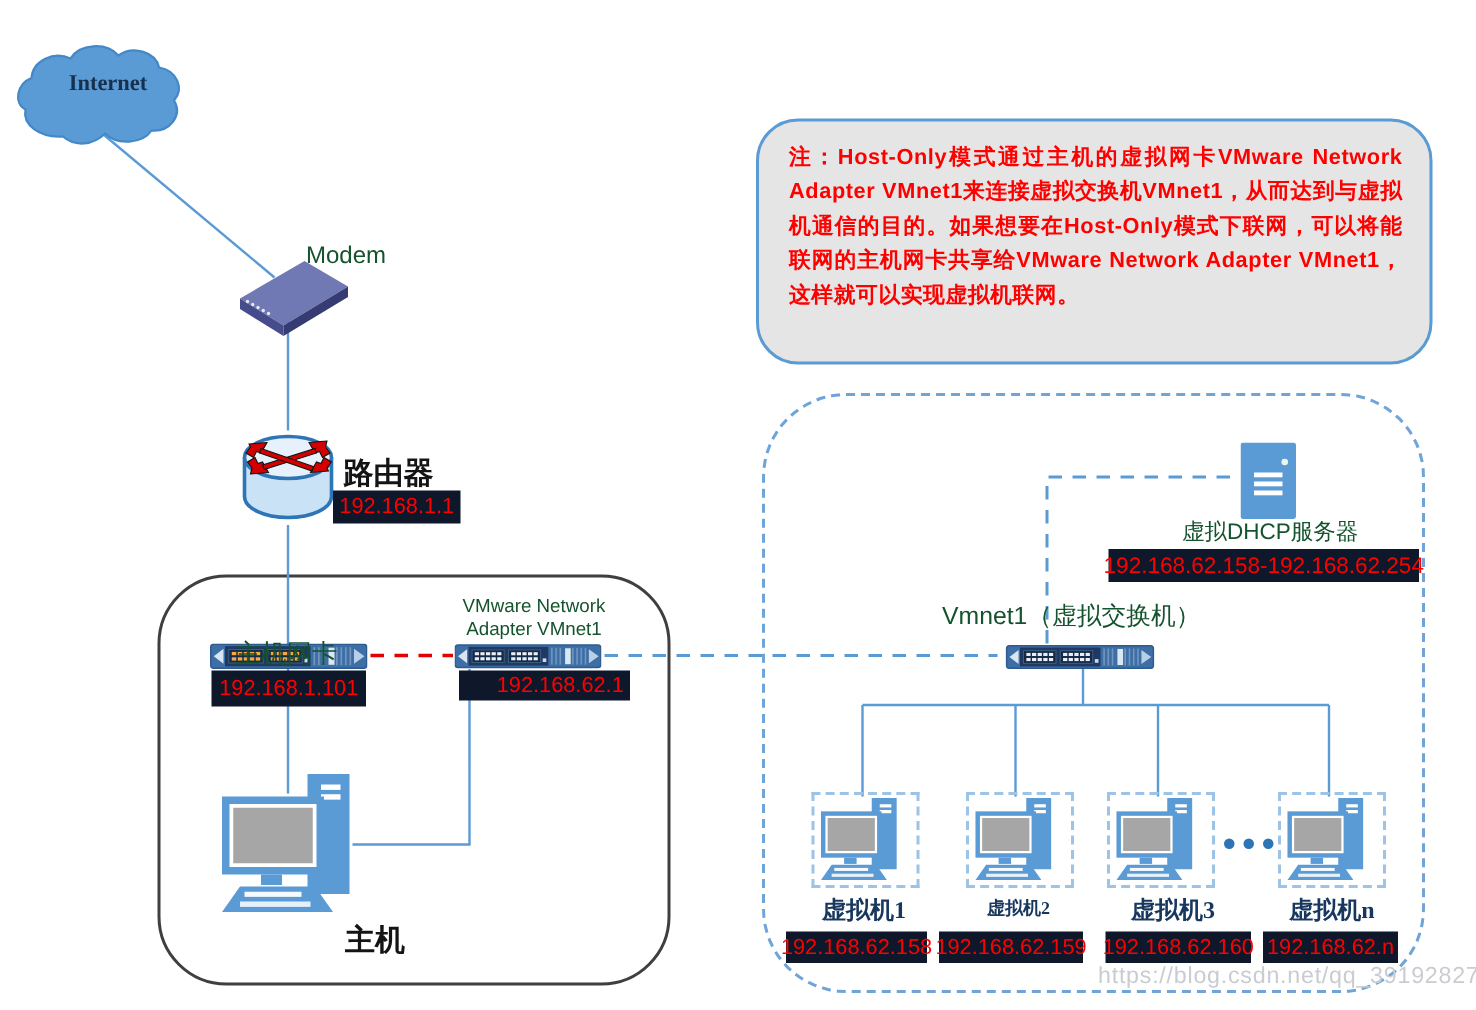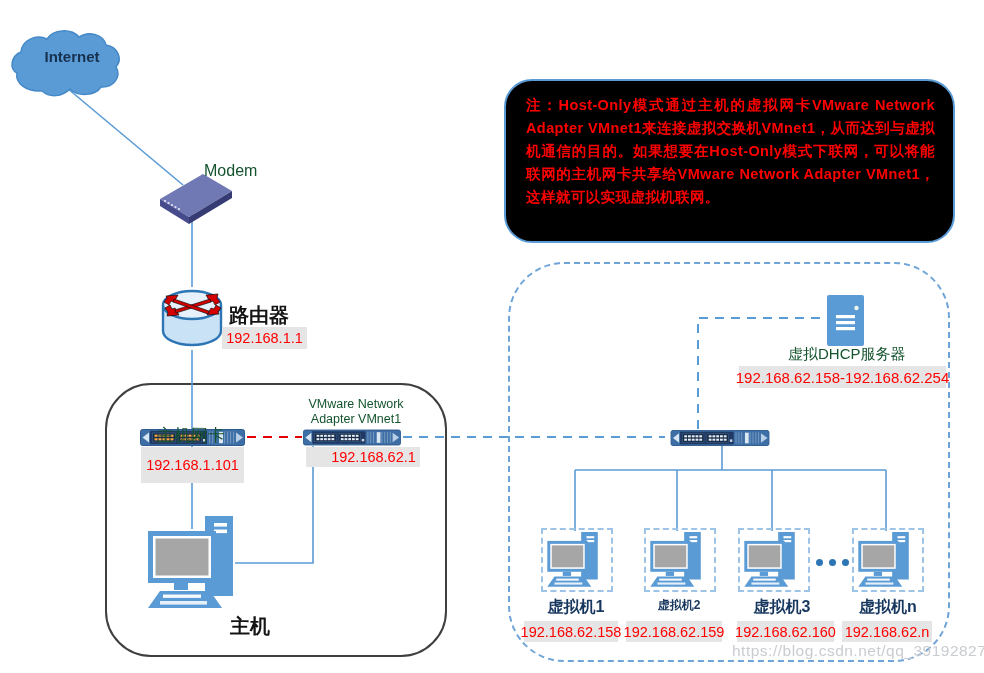--- a/index.html
+++ b/index.html
@@ -5,29 +5,29 @@
   html,body{margin:0;padding:0;background:#fff;}
   #scene{
     position:relative;width:984px;height:673px;background:#ffffff;overflow:hidden;
     font-family:"Liberation Sans",sans-serif;
   }
   .abs{position:absolute;font-weight:bold;}
   .box{position:absolute;background:transparent;}
   .host-box{border:2px solid #3f3f3f;border-radius:46px;z-index:0;}
   .vnet-box{border:2px dashed #6fa4d8;border-radius:56px;z-index:0;}
   .note{
-    border:2px solid #5B9BD5;border-radius:28px;z-index:3;background:#000000;
+    border:2px solid #5B9BD5;border-radius:28px;z-index:3;background:#e5e5e5;
     color:#FF0000;font-size:14.5px;line-height:23px;letter-spacing:0.4px;
     padding:13px 18px 10px 20px;text-align:justify;font-weight:bold;box-sizing:border-box;
   }
   .lbl-blue{color:#14532d;font-weight:normal;z-index:4;}
-  .lbl-dark{color:#17375E;font-weight:bold;z-index:4;}
+  .lbl-dark{color:#17375E;font-weight:bold;z-index:4;font-family:Liberation Serif, serif;}
   .lbl-black{color:#141414;z-index:4;}
   .badge{
-    position:absolute;background:#e5e5e5;color:#FF0000;z-index:4;
+    position:absolute;background:#0f172a;color:#FF0000;z-index:4;
     font-size:14.5px;text-align:right;display:flex;align-items:center;justify-content:center;
     white-space:nowrap;
   }
   .vm-unit{position:absolute;border:2px dashed #9dc3e6;z-index:2;display:flex;align-items:center;justify-content:center;}
   .dots{position:absolute;display:flex;gap:6px;z-index:3;}
   .dots span{width:7px;height:7px;border-radius:50%;background:#2E75B6;display:block;}
   .watermark{position:absolute;color:#c9ccd0;font-size:15.5px;z-index:5;letter-spacing:0.5px;}
   svg.dev{position:absolute;z-index:2;overflow:visible;}
   #wires{position:absolute;left:0;top:0;z-index:1;}
   .center{text-align:center;}
@@ -159,33 +159,34 @@
       <path d="M16,16 L51,28 L50,31 L15,19 Z"></path>
     </g>
   </svg>
   <div class="abs lbl-black" style="left:229px;top:302px;font-size:20px;font-weight:bold;">路由器</div>
   <div class="badge" style="left:222px;top:327px;width:85px;height:22px;">192.168.1.1</div>
 
   <div class="abs lbl-blue center" style="left:128px;top:424px;width:126px;font-size:17px;">主机网卡</div>
   <svg class="dev" style="left:140px;top:429px;color:#F4A742;" width="105" height="17">
       <use href="#nicbar"></use>
     </svg>
-  <div class="badge" style="left:141px;top:447px;width:103px;height:36px;">192.168.1.101</div>
+  <div class="badge" style="left:141px;top:447px;width:103px;height:24px;">192.168.1.101</div>
 
   <div class="abs lbl-blue center" style="left:296px;top:397px;width:120px;font-size:12.5px;line-height:15px;">VMware Network Adapter VMnet1</div>
   <svg class="dev" style="left:303px;top:429px;color:#e8eef7;" width="98" height="17">
       <use href="#nicbar"></use>
     </svg>
   <div class="badge" style="left:306px;top:447px;width:93px;height:20px;padding-left:21px;">192.168.62.1</div>
 
   <svg class="dev" style="left:148px;top:515px;" width="100" height="98">
       <use href="#pc"></use>
     </svg>
   <div class="abs lbl-black center" style="left:208px;top:613px;width:84px;font-size:20px;">主机</div>
 
+  <div class="abs lbl-blue" style="left:628px;top:400px;font-size:16.5px;">Vmnet1（虚拟交换机）</div>
   <svg class="dev" style="left:666px;top:430px;color:#e8eef7;" width="108" height="16">
       <use href="#nicbar"></use>
     </svg>
 
   <svg class="dev" style="left:827px;top:295px;" width="37" height="51">
       <use href="#server"></use>
     </svg>
   <div class="abs lbl-blue" style="left:788px;top:345px;font-size:15px;">虚拟DHCP服务器</div>
   <div class="badge" style="left:739px;top:366px;width:207px;height:22px;font-size:15px;">192.168.62.158-192.168.62.254</div>
 

